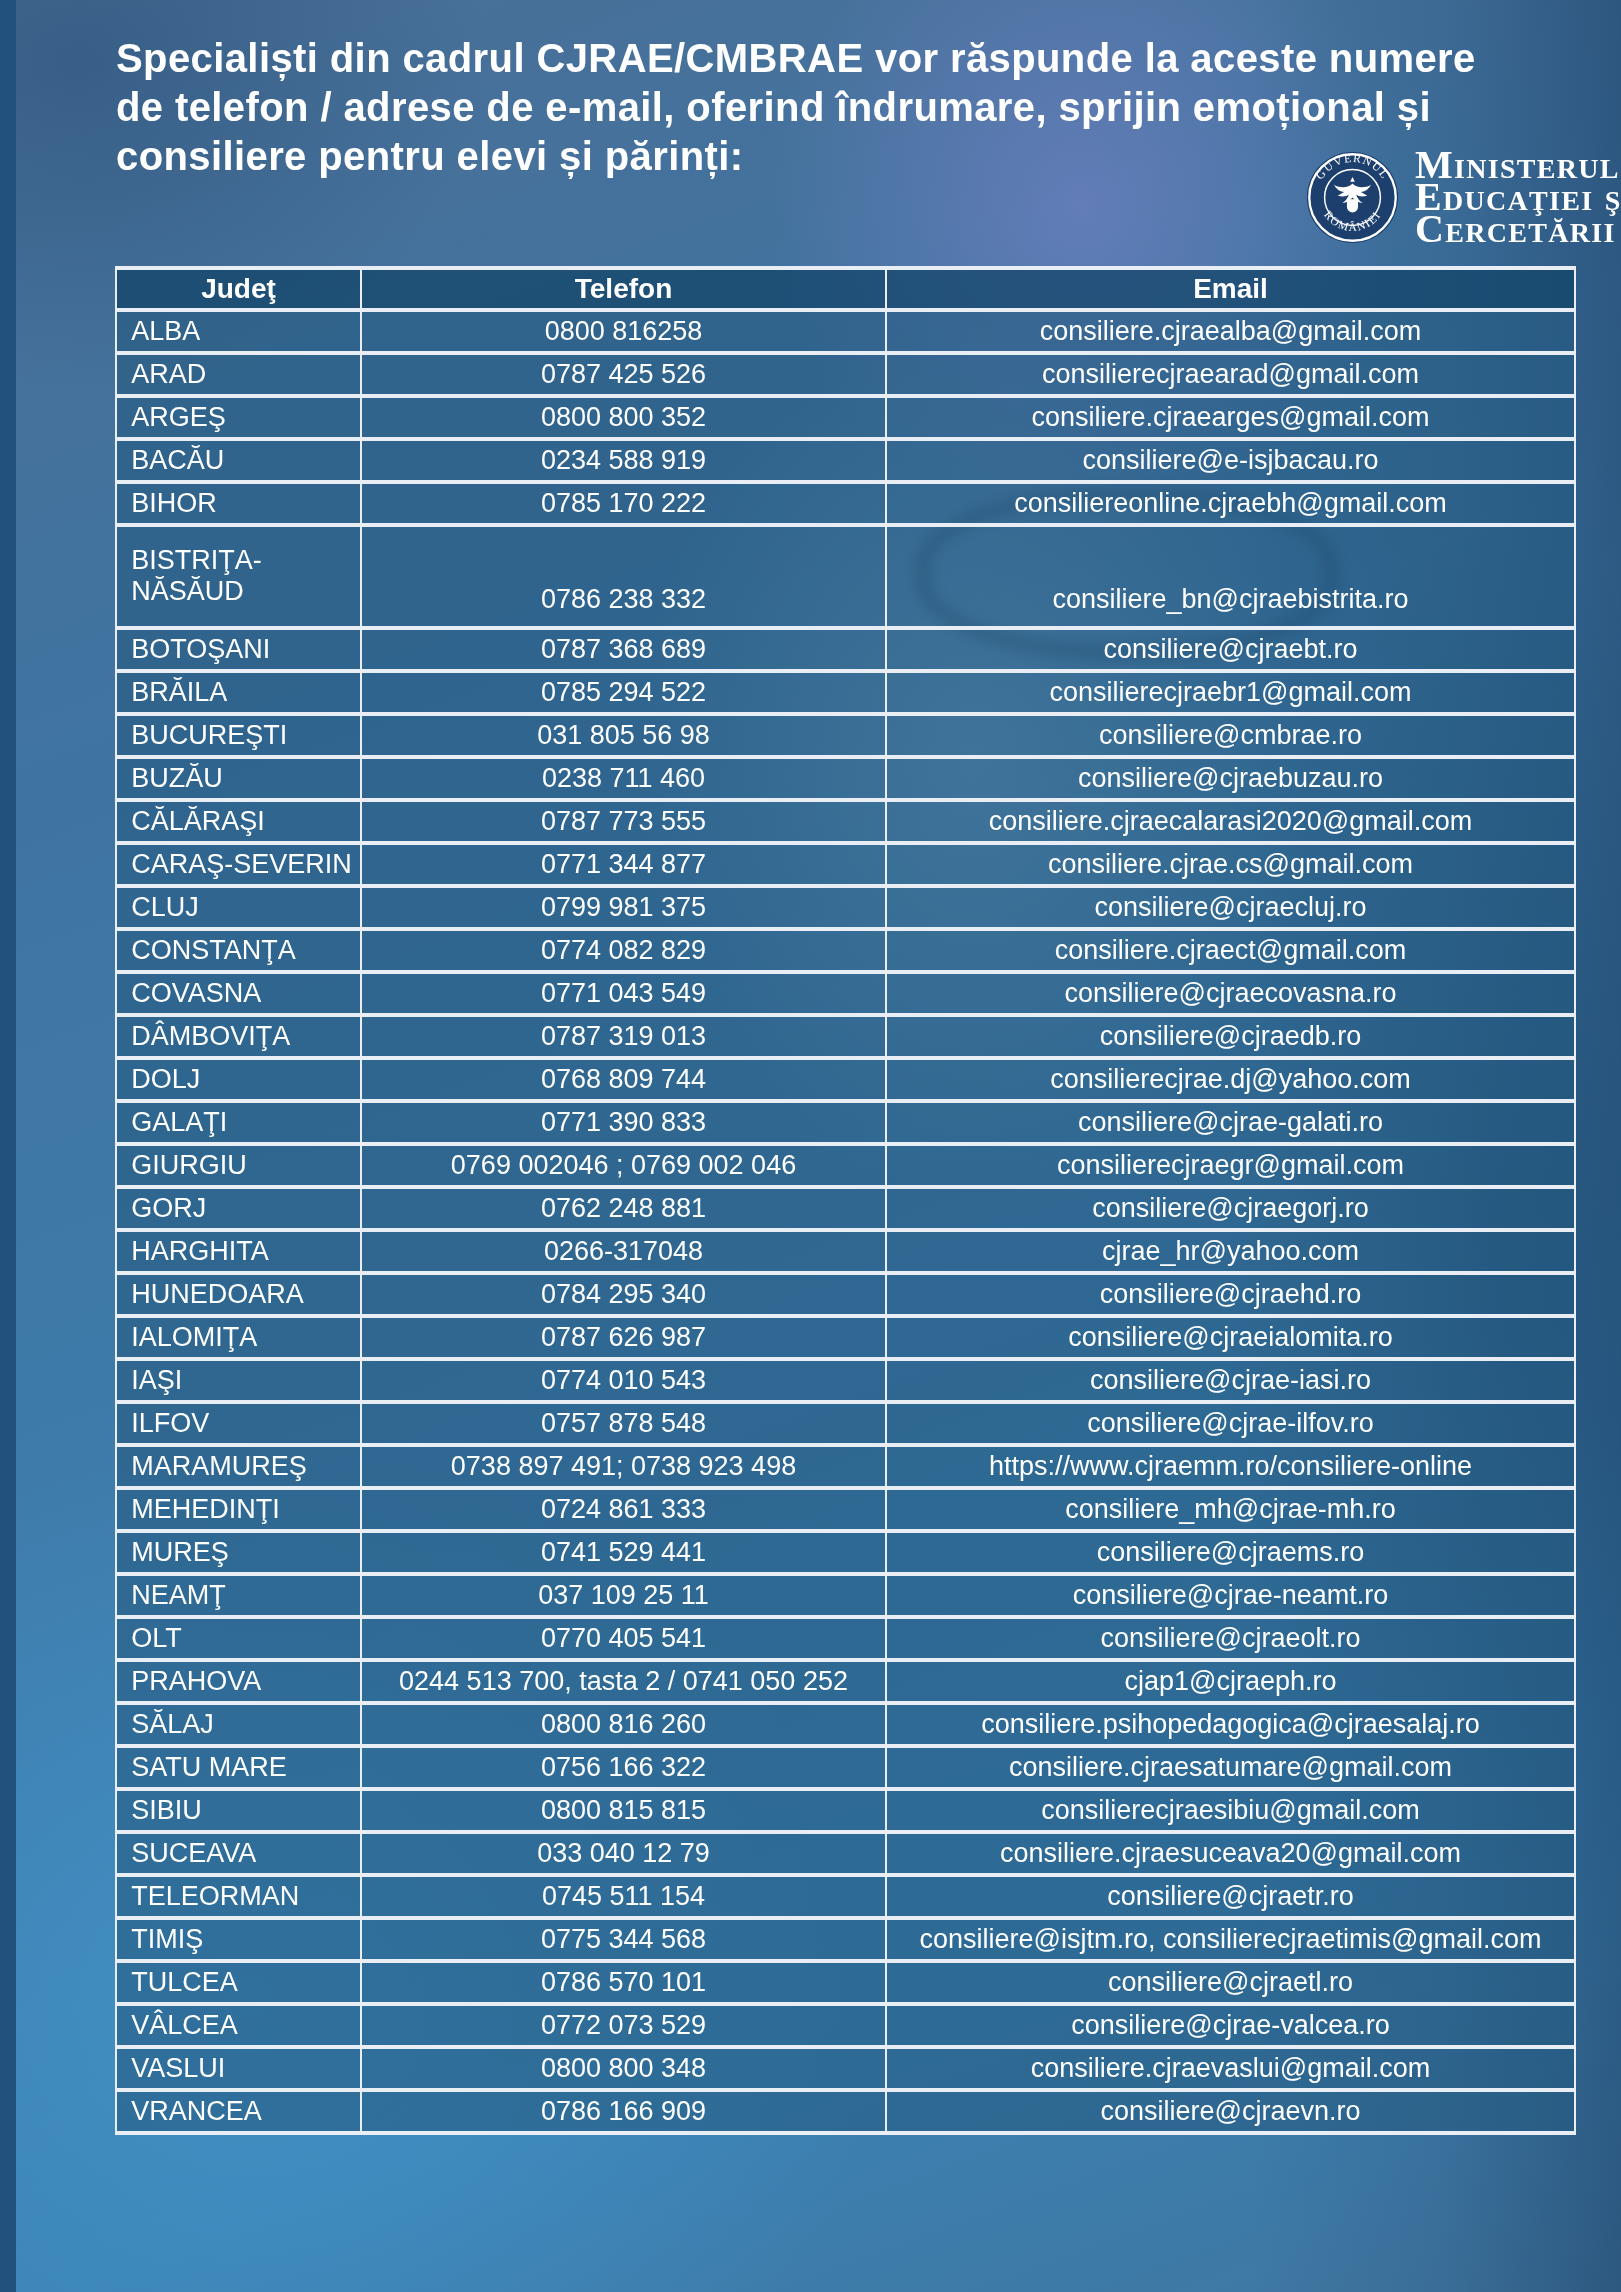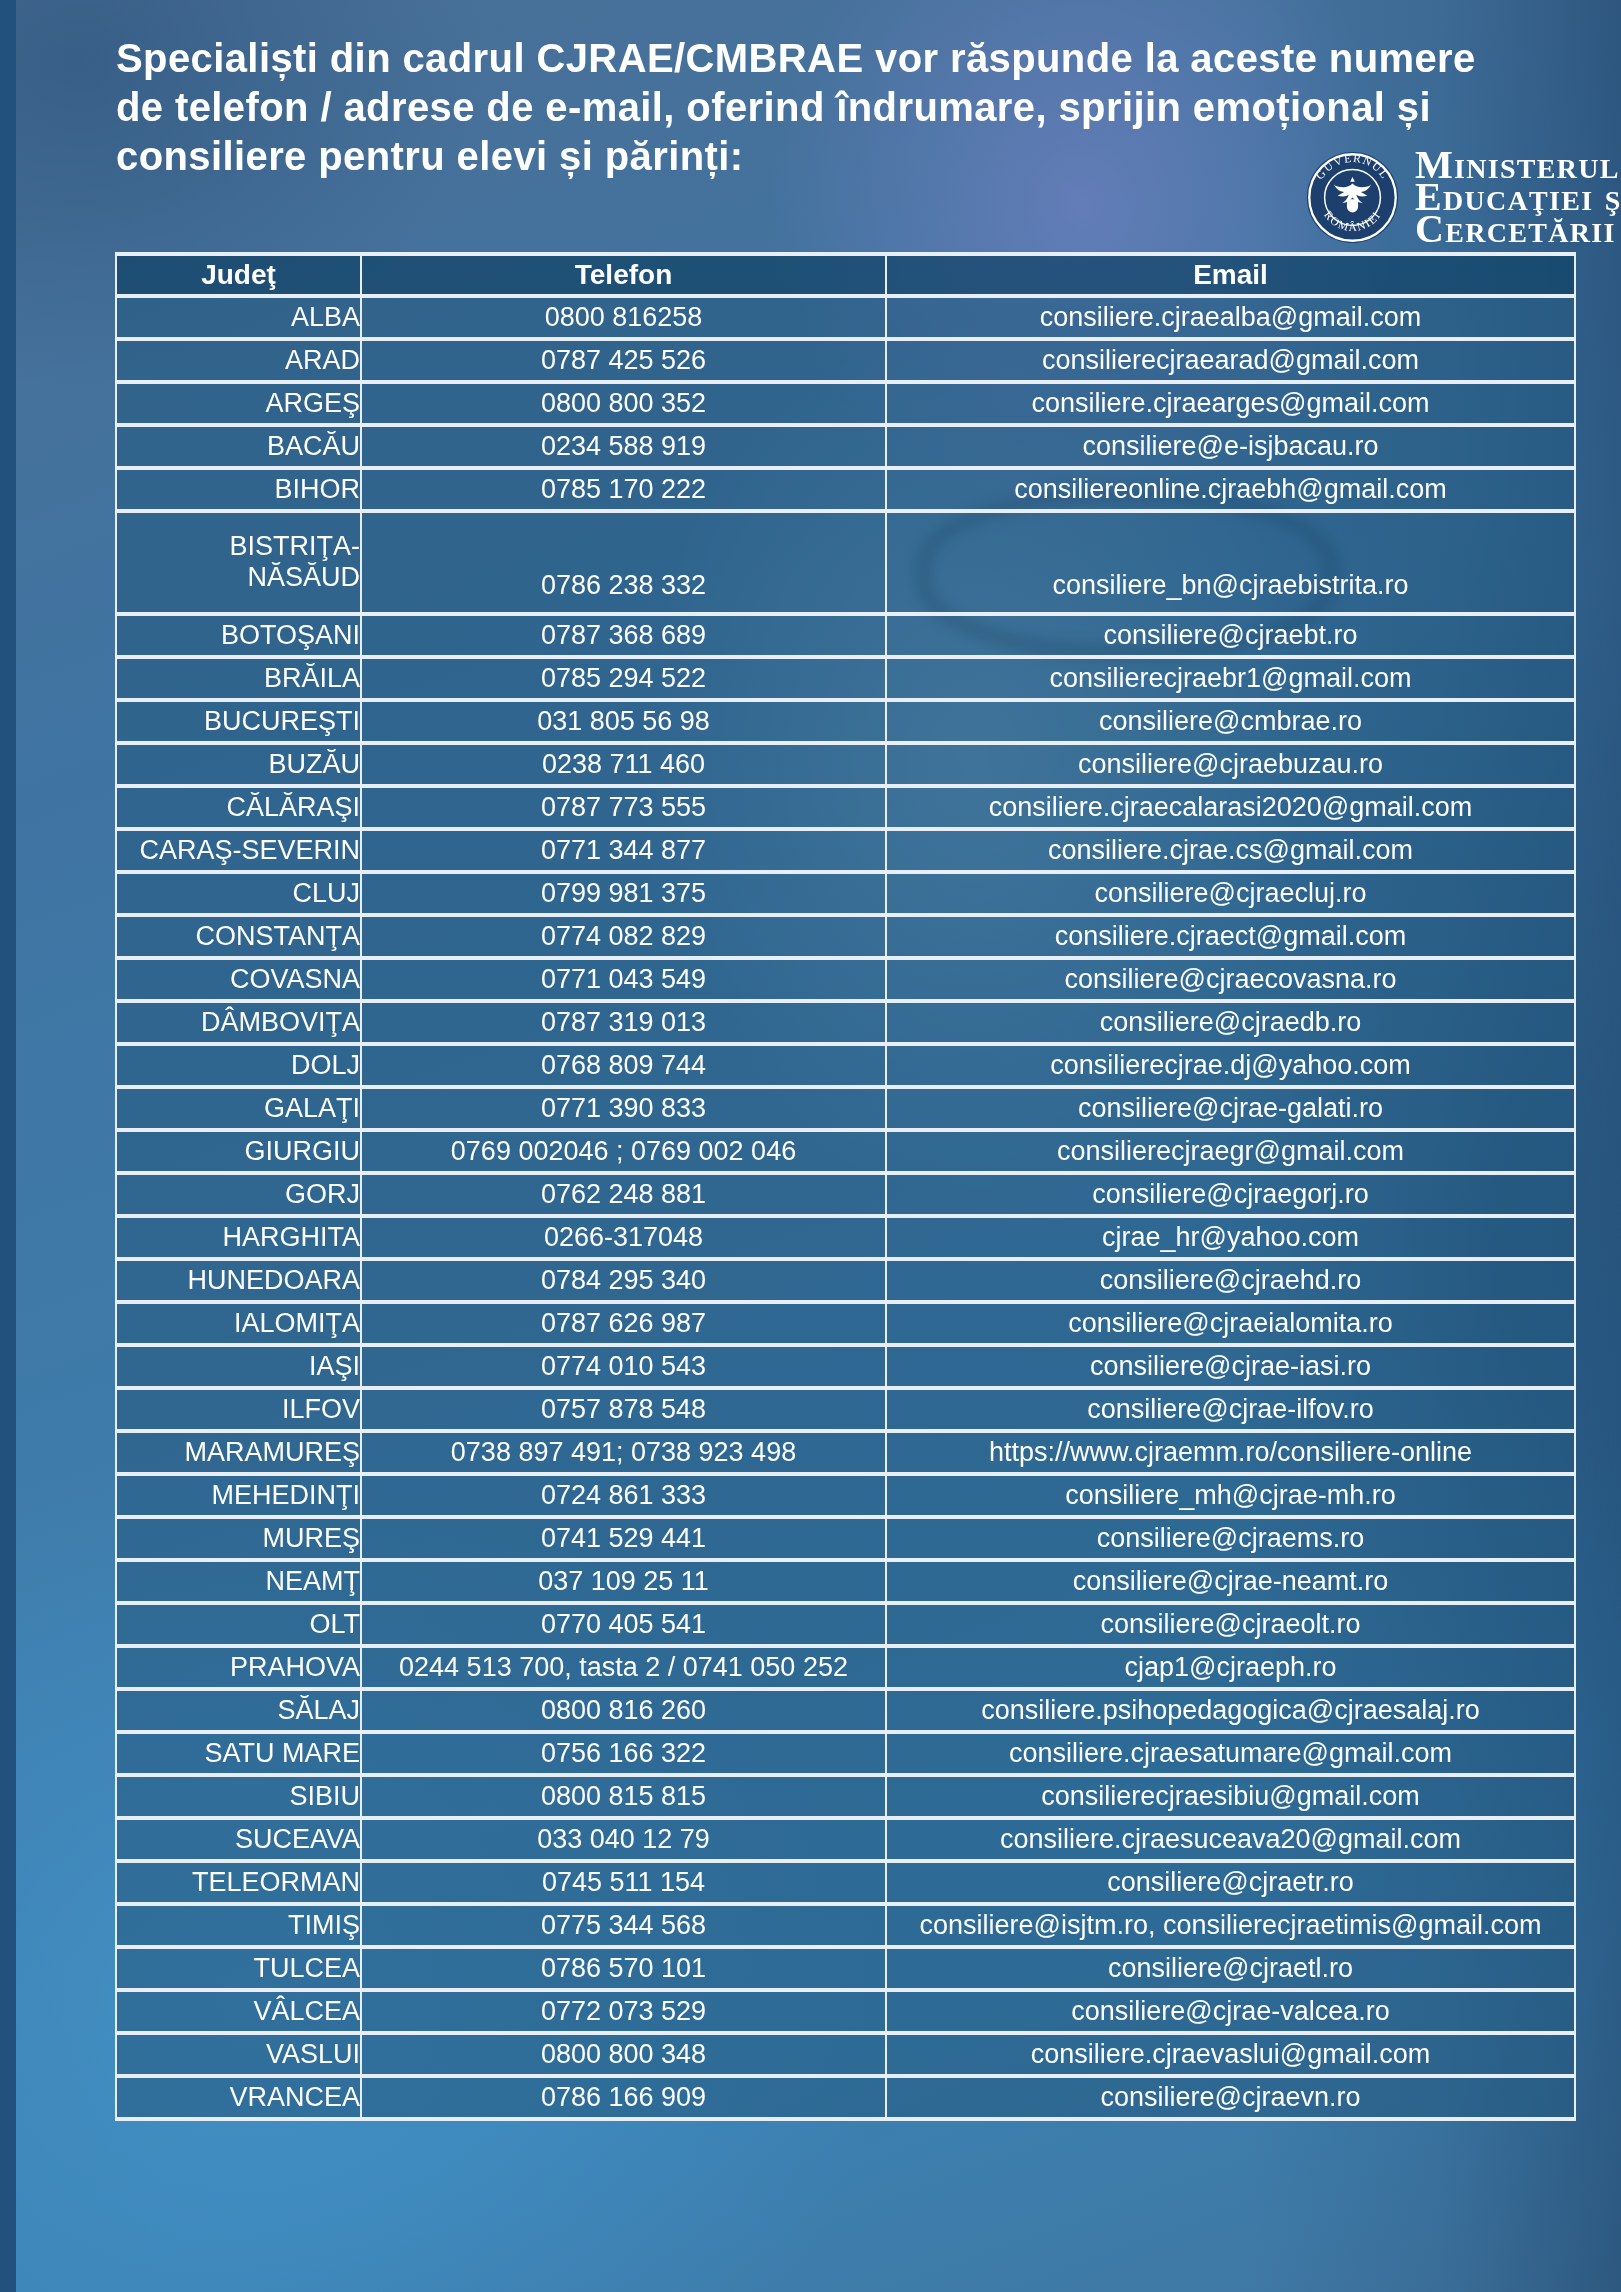--- a/index.html
+++ b/index.html
@@ -25,39 +25,39 @@
     position:absolute; left:100px; top:34px; width:1505px;
     color:#ffffff; font-size:40px; line-height:49px; font-weight:bold; letter-spacing:0.4px;
   }
   .logo { position:absolute; left:1290px; top:149px; display:flex; align-items:center; gap:16px; }
   .seal { width:93px; height:93px; display:block; }
   .ministry {
     color:#ffffff; font-family:"Liberation Serif", serif;
     font-variant:small-caps; font-size:40px; line-height:32px; letter-spacing:1.3px;font-weight:bold;
   }
   .contact-table {
-    position:absolute; left:99px; top:252px; width:1461px;
+    position:absolute; left:99px; top:266px; width:1461px;
     border-collapse:collapse; table-layout:fixed;
   }
   .contact-table col.c-judet   { width:245px; }
   .contact-table col.c-telefon { width:525px; }
   .contact-table th, .contact-table td {
     border-left:2.7px solid #e8eef4; border-right:2.7px solid #e8eef4;
     border-top:4.5px solid #e8eef4; border-bottom:4.5px solid #e8eef4;
     color:#ffffff; overflow:hidden; white-space:nowrap;
   }
   .contact-table th {
     height:36px; font-size:28px; font-weight:bold; text-align:center;
     background:rgba(16,66,102,0.72);
   }
   .contact-table td {
     height:39px; font-size:27px; padding:0; text-align:center;
     background:rgba(36,90,128,0.58); vertical-align:middle;
   }
-  .contact-table td.judet { text-align:right; padding-left:14.3px; white-space:normal; }
+  .contact-table td.judet { text-align:left; padding-left:14.3px; white-space:normal; }
   .contact-table tr.tall td { height:88px; }
   .contact-table tr.tall td.telefon,
   .contact-table tr.tall td.email { vertical-align:bottom; padding-bottom:10.7px; }
   .contact-table td.email.bold { font-weight:bold; }
 </style>
 </head>
 <body>
 
 <div class="page">
   <div class="glasses-hint"></div>

